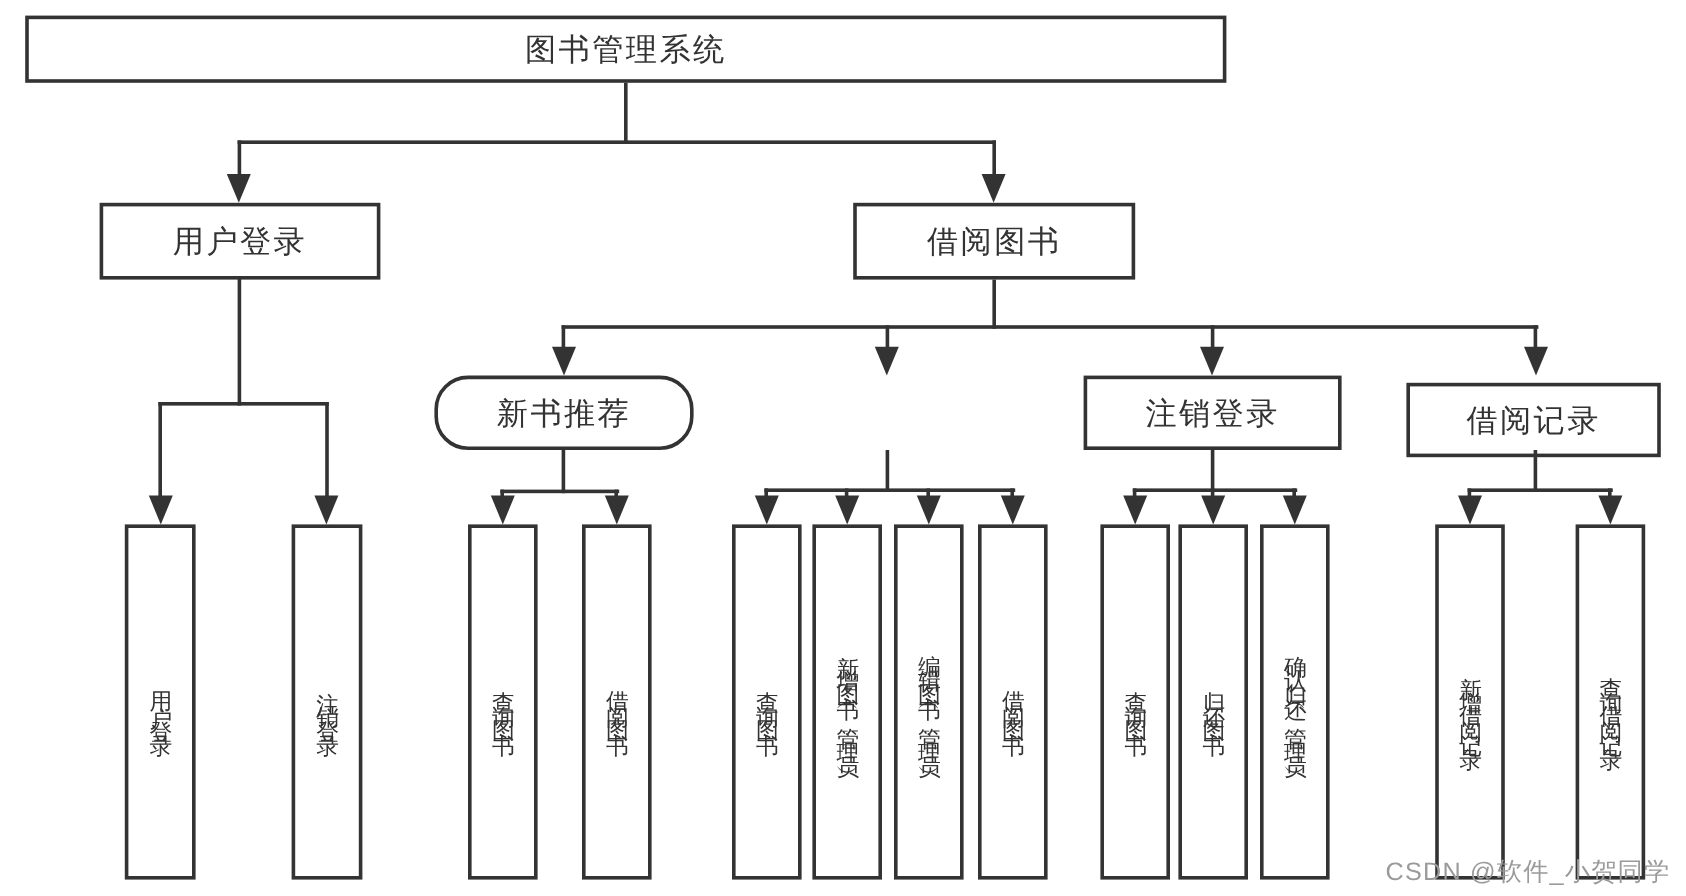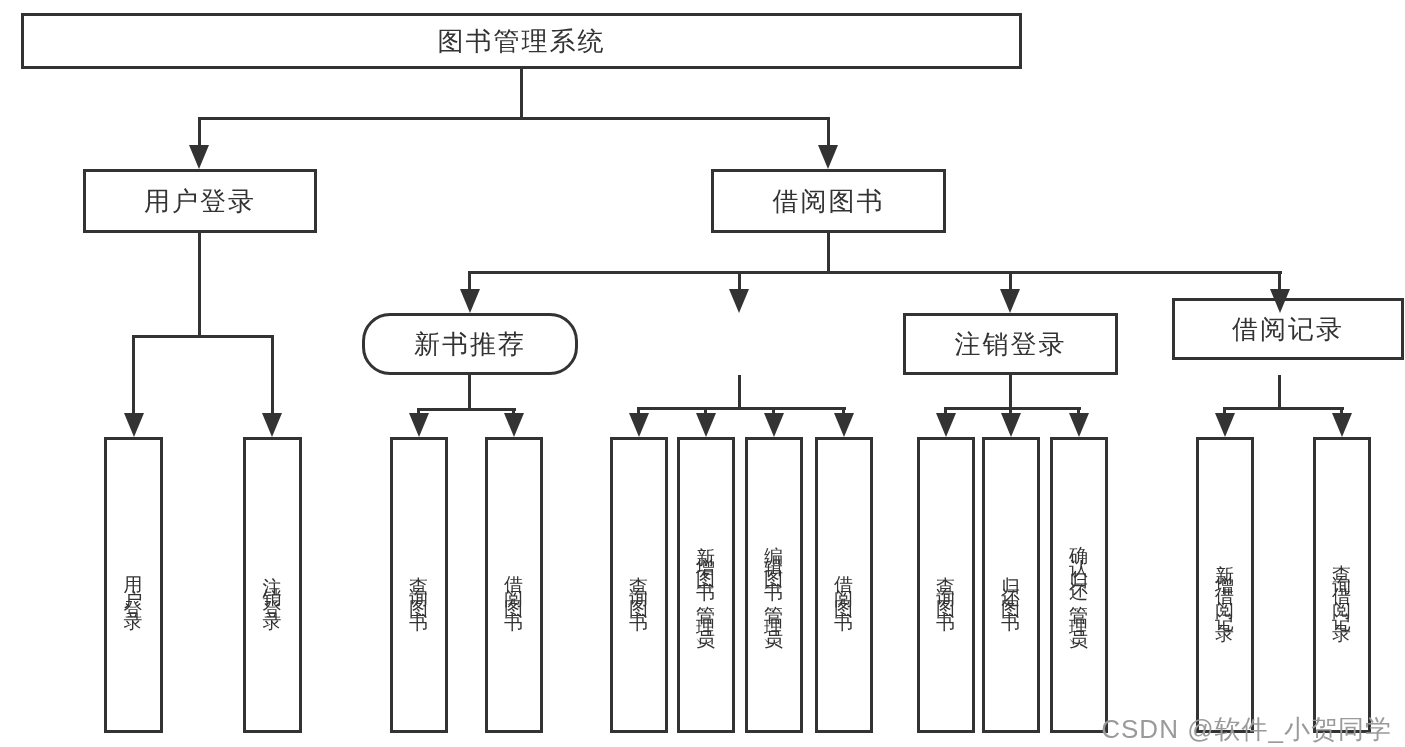--- a/index.html
+++ b/index.html
@@ -33,21 +33,21 @@
   .hline{position:absolute;height:3px;background:#333333;}
   .arrow{
     position:absolute;width:0;height:0;
     border-left:10px solid transparent;
     border-right:10px solid transparent;
     border-top:24px solid #333333;
   }
   .watermark{
     position:absolute;
     color:#9a9a9a;
-    font-size:26px;
+    font-size:21px;
     letter-spacing:1px;
     z-index:5;
     white-space:nowrap;
   }
 </style>
 </head>
 <body>
 
 <div id="canvas">
 
@@ -55,21 +55,21 @@
 
   <div class="node hnode" style="left:83px;top:169px;width:234px;height:64px;">用户登录</div>
 
   <div class="node hnode" style="left:711px;top:169px;width:235px;height:64px;">借阅图书</div>
 
   <div class="node hnode" style="left:362px;top:313px;width:216px;height:62px;border-radius:28px;">新书推荐</div>
 
 
   <div class="node hnode" style="left:903px;top:313px;width:215px;height:62px;">注销登录</div>
 
-  <div class="node hnode" style="left:1172px;top:298px;width:232px;height:62px;">借阅记录</div>
+  <div class="node hnode" style="left:1172px;top:319px;width:212px;height:62px;">借阅记录</div>
 
   <div class="node vnode" style="left:104px;top:437px;width:59px;height:296px;">用户登录</div>
 
   <div class="node vnode" style="left:243px;top:437px;width:59px;height:296px;">注销登录</div>
 
   <div class="node vnode" style="left:390px;top:437px;width:58px;height:296px;">查询图书</div>
 
   <div class="node vnode" style="left:485px;top:437px;width:58px;height:296px;">借阅图书</div>
 
   <div class="node vnode" style="left:610px;top:437px;width:58px;height:296px;">查询图书</div>

